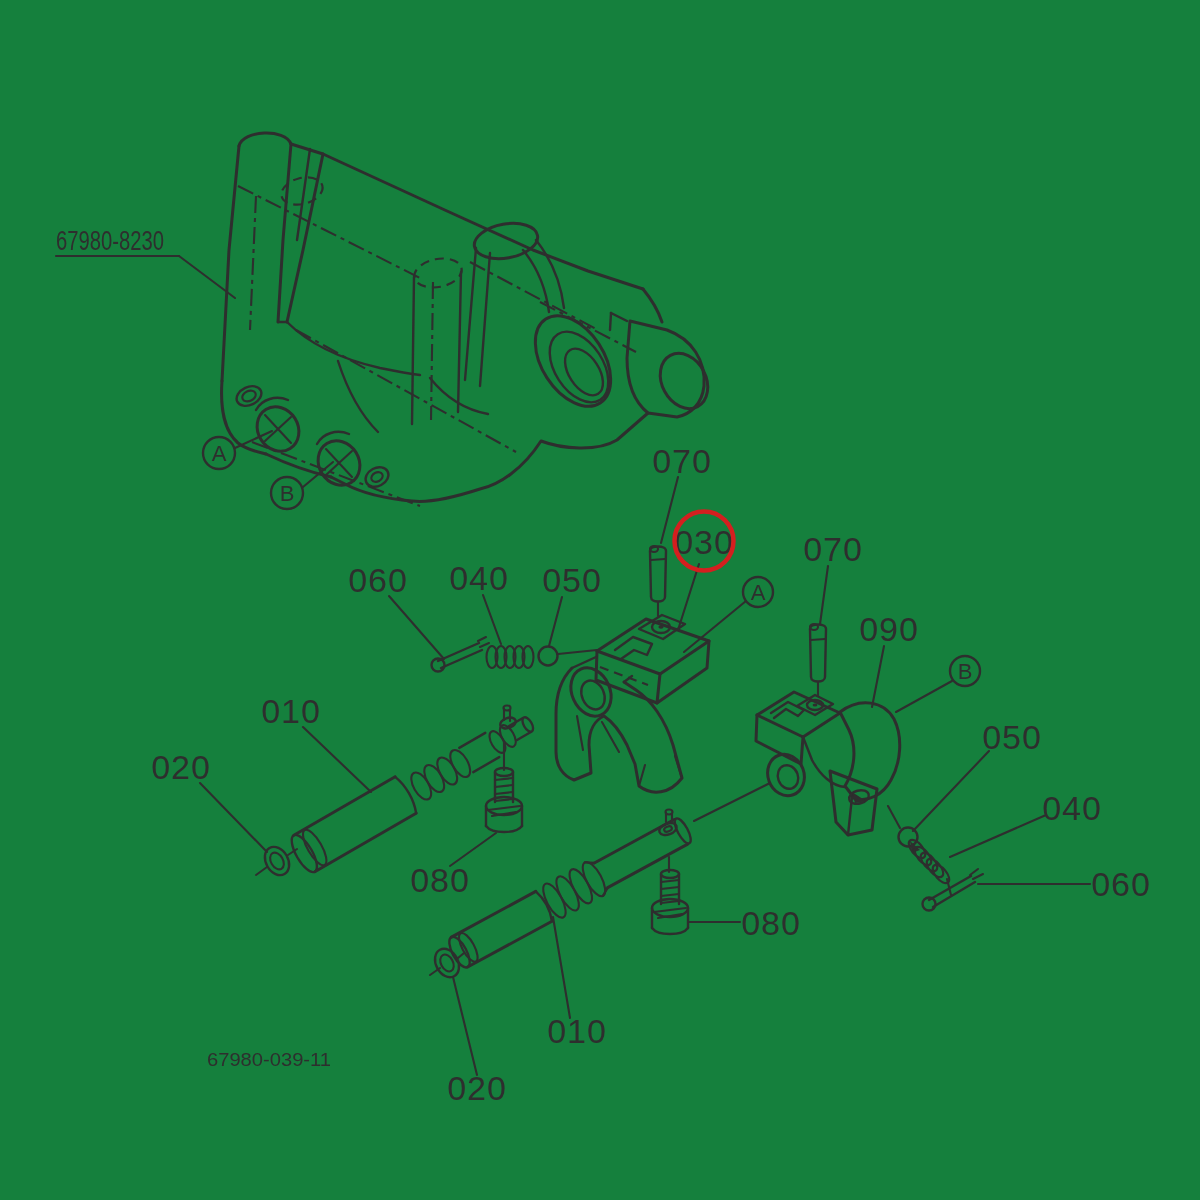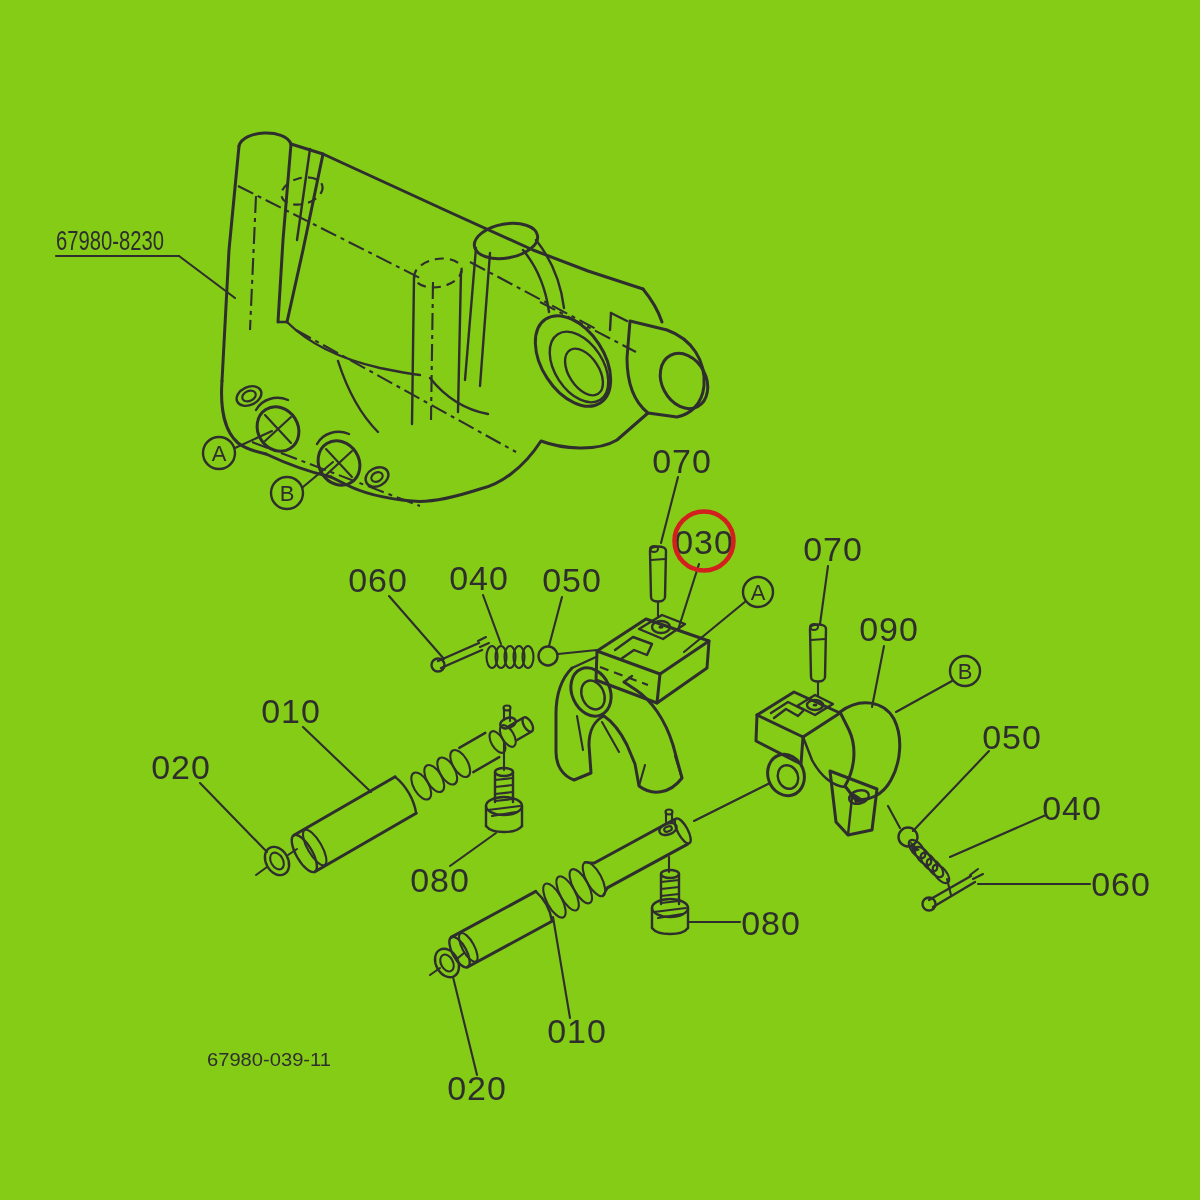--- a/index.html
+++ b/index.html
@@ -1,16 +1,16 @@
 <!DOCTYPE html>
 <html><head>
 <meta charset="utf-8">
 <style>
   html,body{margin:0;padding:0;background:#ffffff;}
-  .stage{position:relative;width:1200px;height:1200px;background:#84cc16;overflow:hidden;}
+  .stage{position:relative;width:1200px;height:1200px;background:#15803d;overflow:hidden;}
   svg{display:block;}
   svg text{font-family:"Liberation Sans", sans-serif;fill:#2e2e2e;}
   .lbl{font-size:34px;letter-spacing:1px;}
   .reflbl{font-size:22px;}
   .titlelbl{font-size:27px;}
   .footlbl{font-size:19px;}
   .ink{stroke:#2e2e2e;fill:none;stroke-width:3;stroke-linecap:round;stroke-linejoin:round;}
   .ink2{stroke:#2e2e2e;fill:none;stroke-width:2.4;stroke-linecap:round;stroke-linejoin:round;}
   .thin{stroke:#2e2e2e;fill:none;stroke-width:2.1;stroke-linecap:round;}
   .dash{stroke:#2e2e2e;fill:none;stroke-width:2.1;stroke-dasharray:17 5 4 5;}

